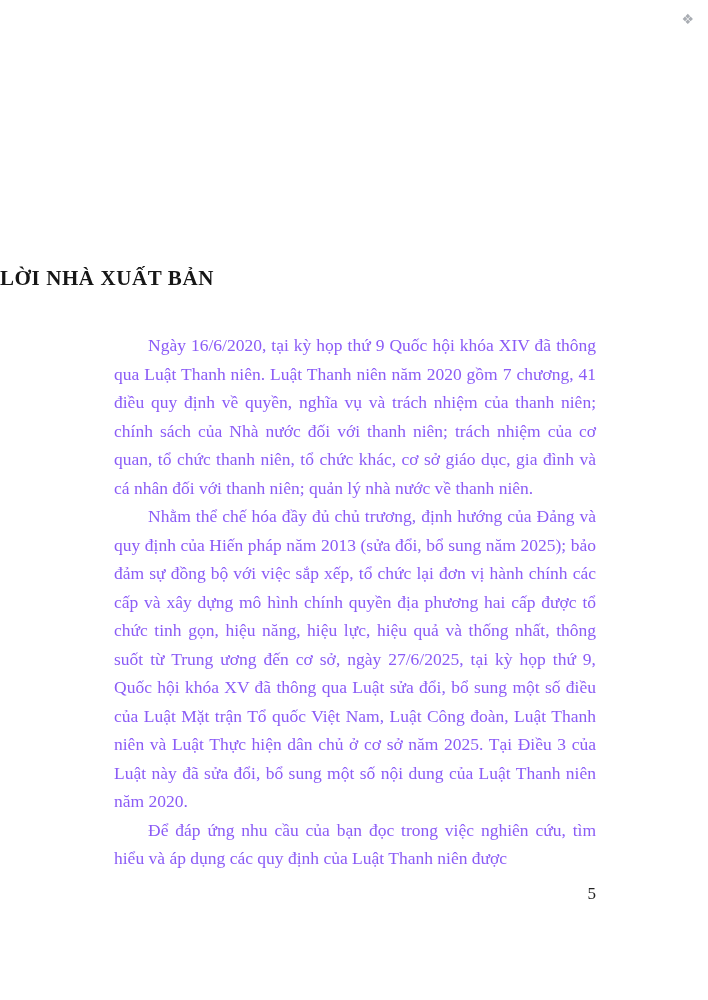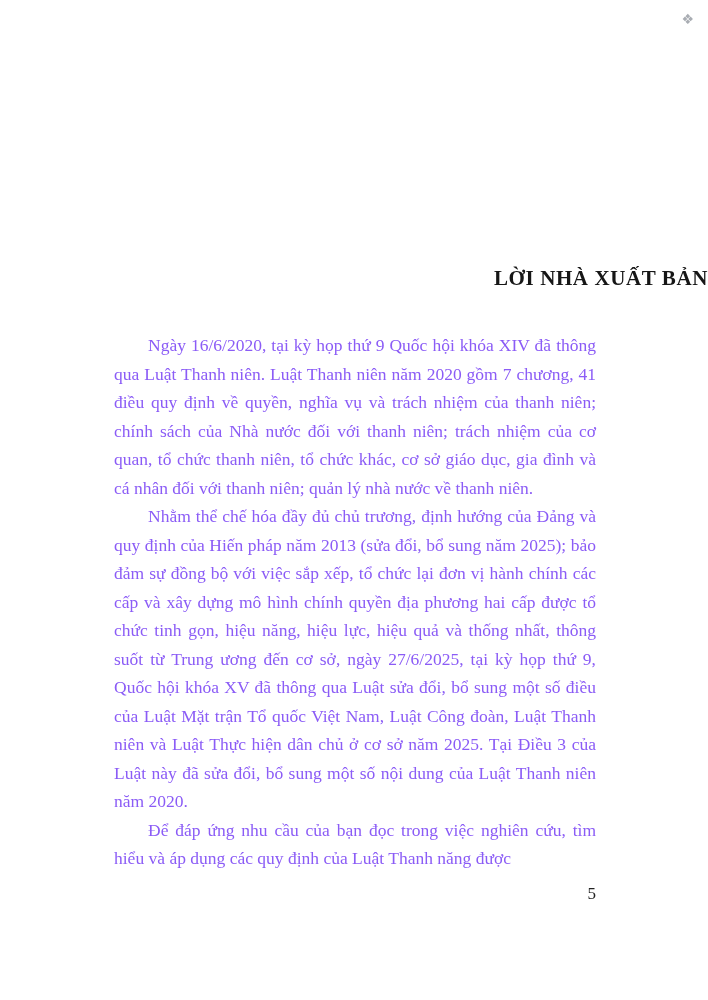--- a/index.html
+++ b/index.html
@@ -22,21 +22,21 @@
     top: 12px;
     right: 14px;
     font-size: 14px;
     color: #a9adb3;
     font-family: "DejaVu Sans", sans-serif;
     line-height: 1;
   }
   .title {
     margin: 0;
     padding-top: 266px;
-    text-align: right;
+    text-align: left;
     font-size: 21px;
     font-weight: bold;
     letter-spacing: 0.6px;
     color: #161616;
   }
   .body-text {
     margin: 40px 112px 0 114px;
     font-size: 17.5px;
     line-height: 28.5px;
     text-align: justify;
@@ -59,18 +59,18 @@
 
 <div class="page">
 
   <span class="decoration">❖</span>
 
   <h1 class="title">LỜI NHÀ XUẤT BẢN</h1>
 
   <div class="body-text">
     <p>Ngày 16/6/2020, tại kỳ họp thứ 9 Quốc hội khóa XIV đã thông qua Luật Thanh niên. Luật Thanh niên năm 2020 gồm 7 chương, 41 điều quy định về quyền, nghĩa vụ và trách nhiệm của thanh niên; chính sách của Nhà nước đối với thanh niên; trách nhiệm của cơ quan, tổ chức thanh niên, tổ chức khác, cơ sở giáo dục, gia đình và cá nhân đối với thanh niên; quản lý nhà nước về thanh niên.</p>
     <p>Nhằm thể chế hóa đầy đủ chủ trương, định hướng của Đảng và quy định của Hiến pháp năm 2013 (sửa đổi, bổ sung năm 2025); bảo đảm sự đồng bộ với việc sắp xếp, tổ chức lại đơn vị hành chính các cấp và xây dựng mô hình chính quyền địa phương hai cấp được tổ chức tinh gọn, hiệu năng, hiệu lực, hiệu quả và thống nhất, thông suốt từ Trung ương đến cơ sở, ngày 27/6/2025, tại kỳ họp thứ 9, Quốc hội khóa XV đã thông qua Luật sửa đổi, bổ sung một số điều của Luật Mặt trận Tổ quốc Việt Nam, Luật Công đoàn, Luật Thanh niên và Luật Thực hiện dân chủ ở cơ sở năm 2025. Tại Điều 3 của Luật này đã sửa đổi, bổ sung một số nội dung của Luật Thanh niên năm 2020.</p>
-    <p>Để đáp ứng nhu cầu của bạn đọc trong việc nghiên cứu, tìm hiểu và áp dụng các quy định của Luật Thanh năng được</p>
+    <p>Để đáp ứng nhu cầu của bạn đọc trong việc nghiên cứu, tìm hiểu và áp dụng các quy định của Luật Thanh niên được</p>
   </div>
 
   <div class="page-number">5</div>
 
 </div>
 
 </body></html>

